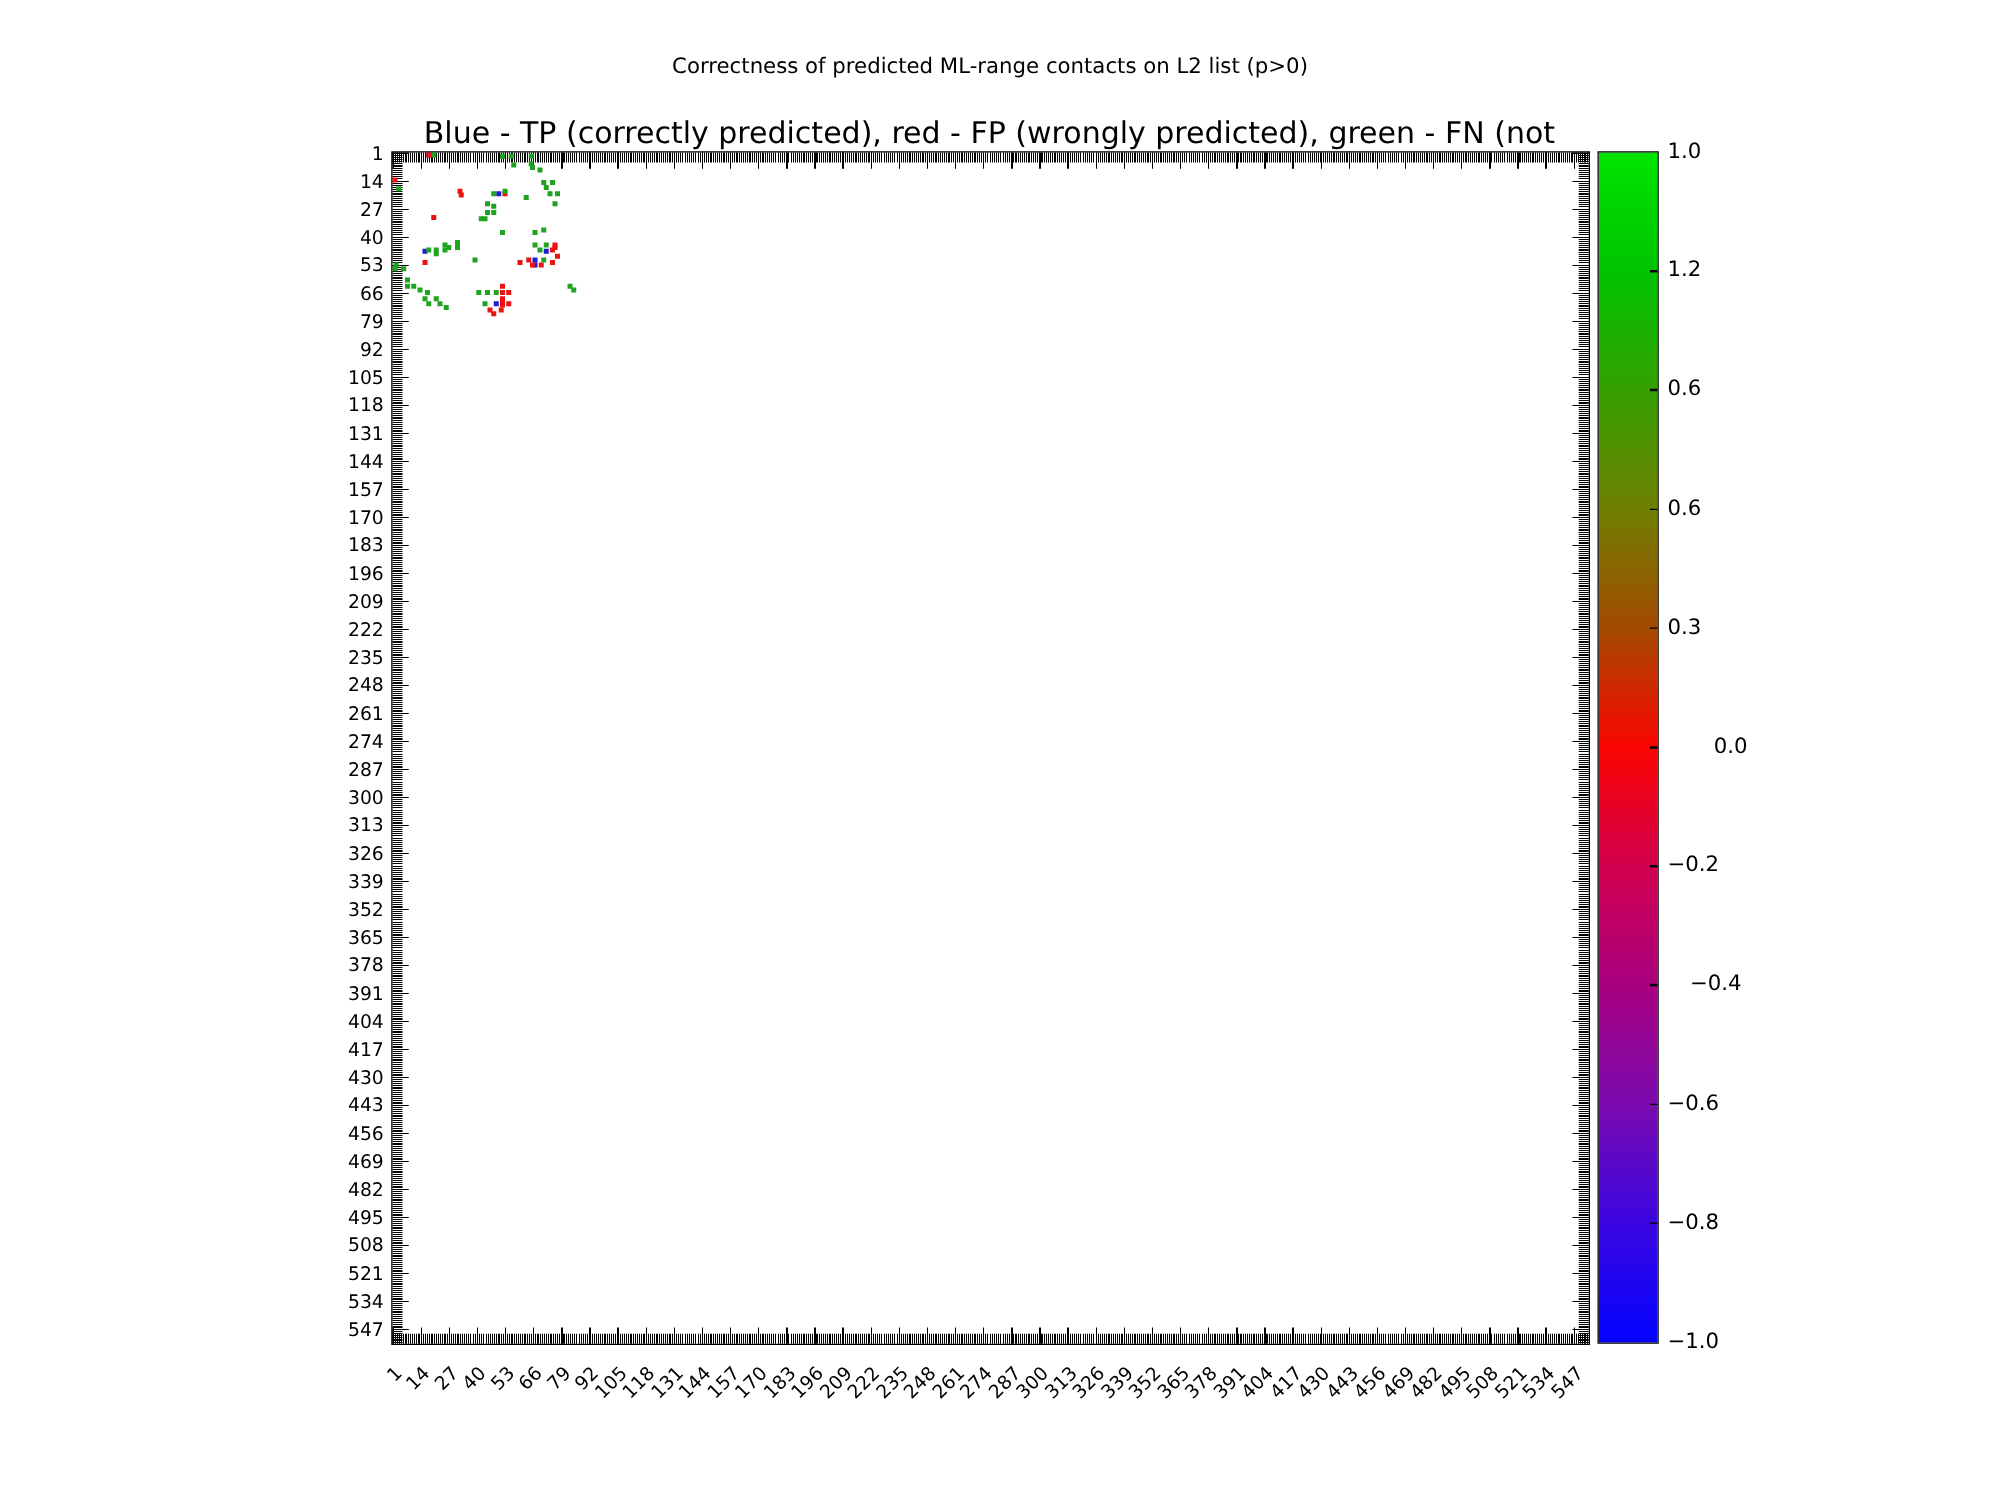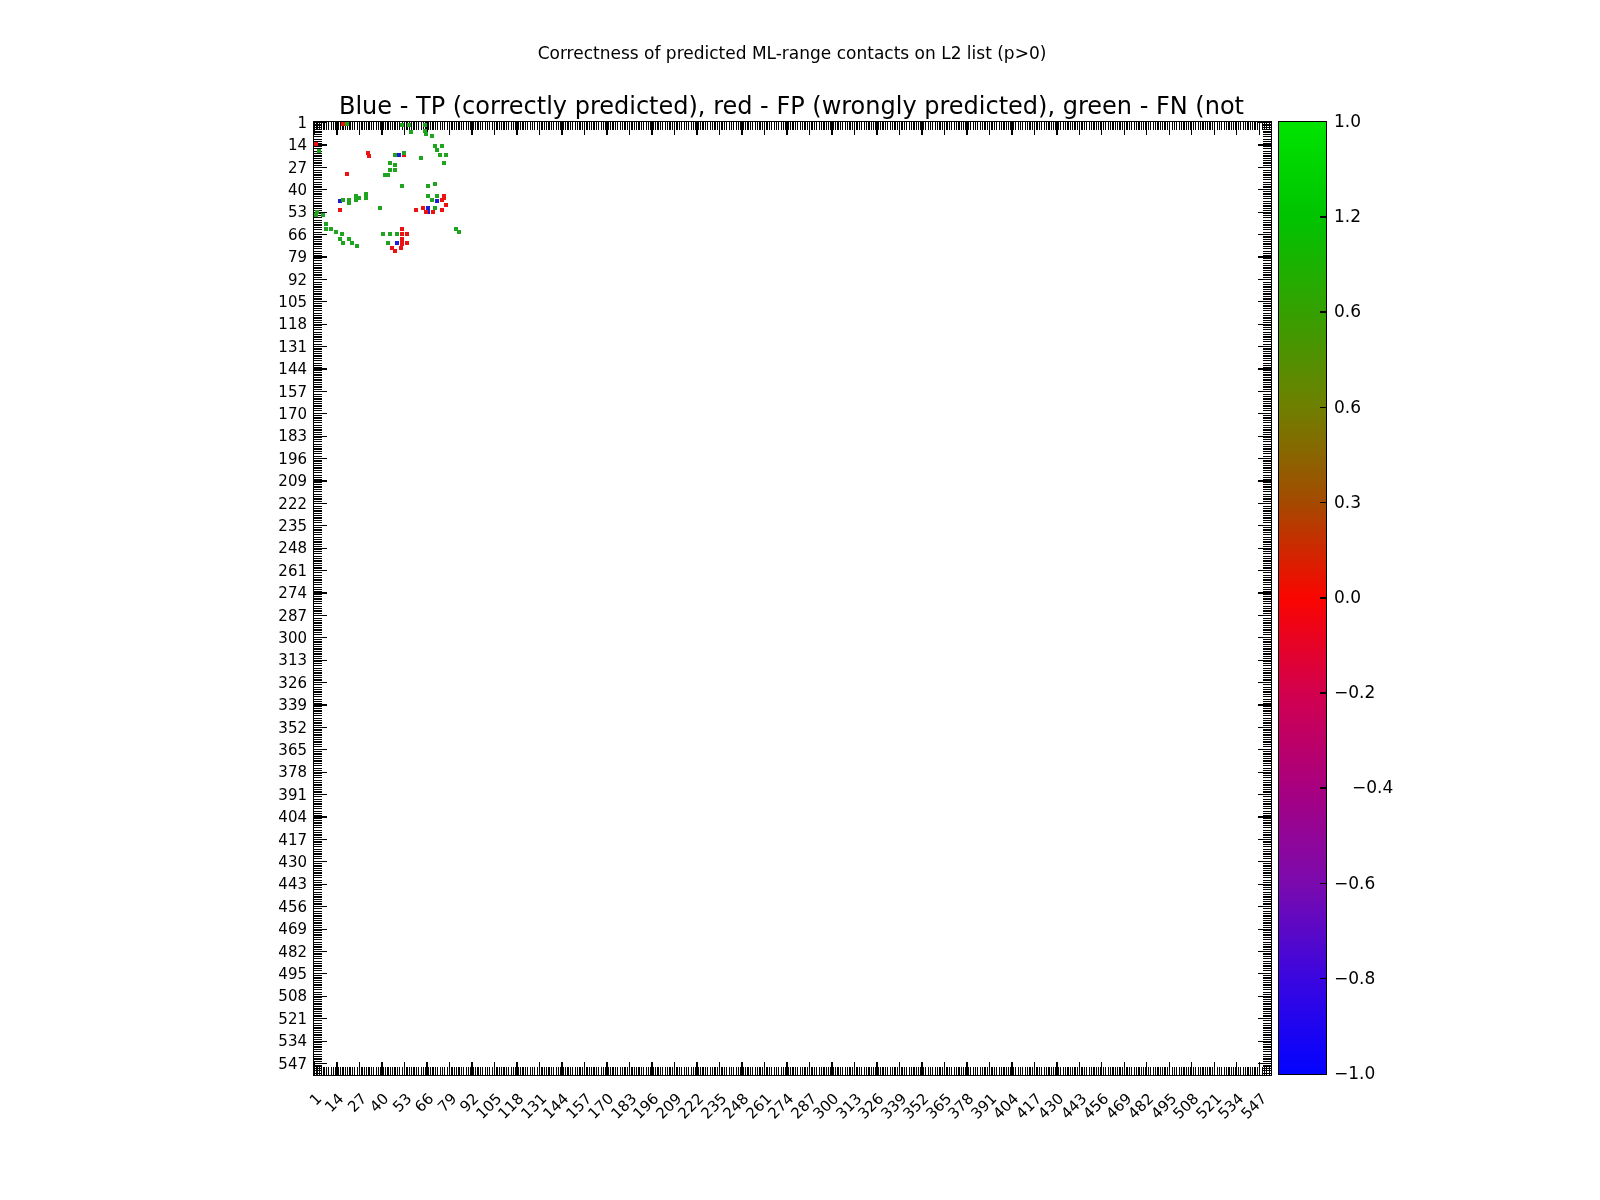--- a/index.html
+++ b/index.html
@@ -250,20 +250,20 @@
       <div class="cbtick" style="top: 665.4px;"></div>
       <div class="cbtick" style="top: 760.6px;"></div>
       <div class="cbtick" style="top: 855.8px;"></div>
     </div>
   <div id="cbticklabels">
       <div class="cbtick-label" style="top: 112px; text-align: right;">1.0</div>
       <div class="cbtick-label" style="top: 207.2px;">1.2</div>
       <div class="cbtick-label" style="top: 302.4px;">0.6</div>
       <div class="cbtick-label" style="top: 397.6px;">0.6</div>
       <div class="cbtick-label" style="top: 492.8px;">0.3</div>
-      <div class="cbtick-label" style="top: 588px;">0.0</div>
+      <div class="cbtick-label" style="top: 588px; margin-left: 37px;">0.0</div>
       <div class="cbtick-label" style="top: 683.2px;">−0.2</div>
       <div class="cbtick-label" style="top: 778.4px; margin-left: 18px;">−0.4</div>
       <div class="cbtick-label" style="top: 873.6px;">−0.6</div>
       <div class="cbtick-label" style="top: 968.8px;">−0.8</div>
       <div class="cbtick-label" style="top: 1064px;">−1.0</div>
     </div>
 </div>
 
 </body></html>

